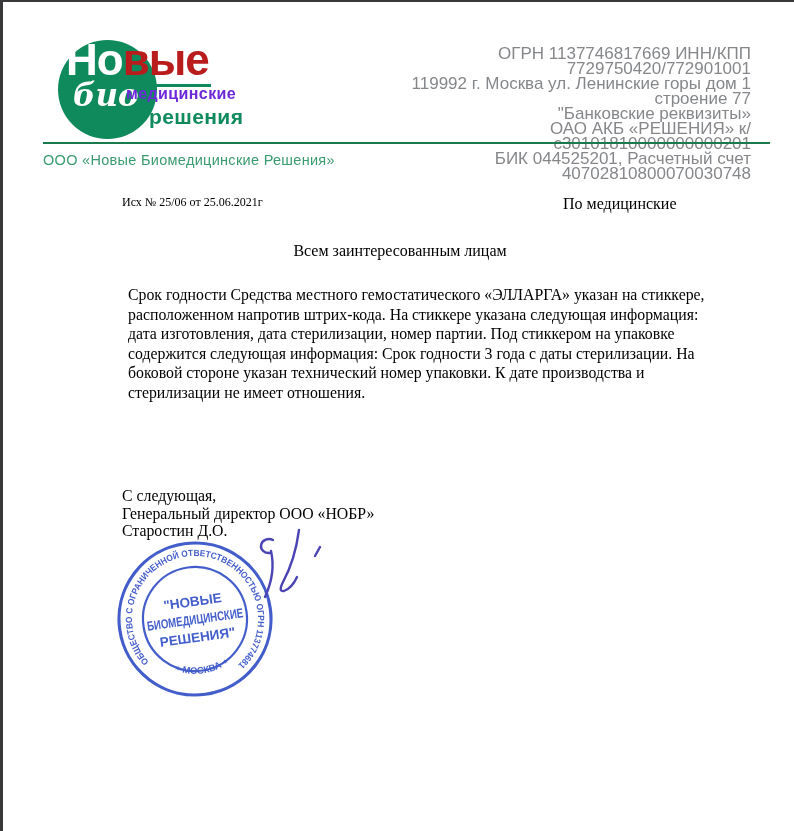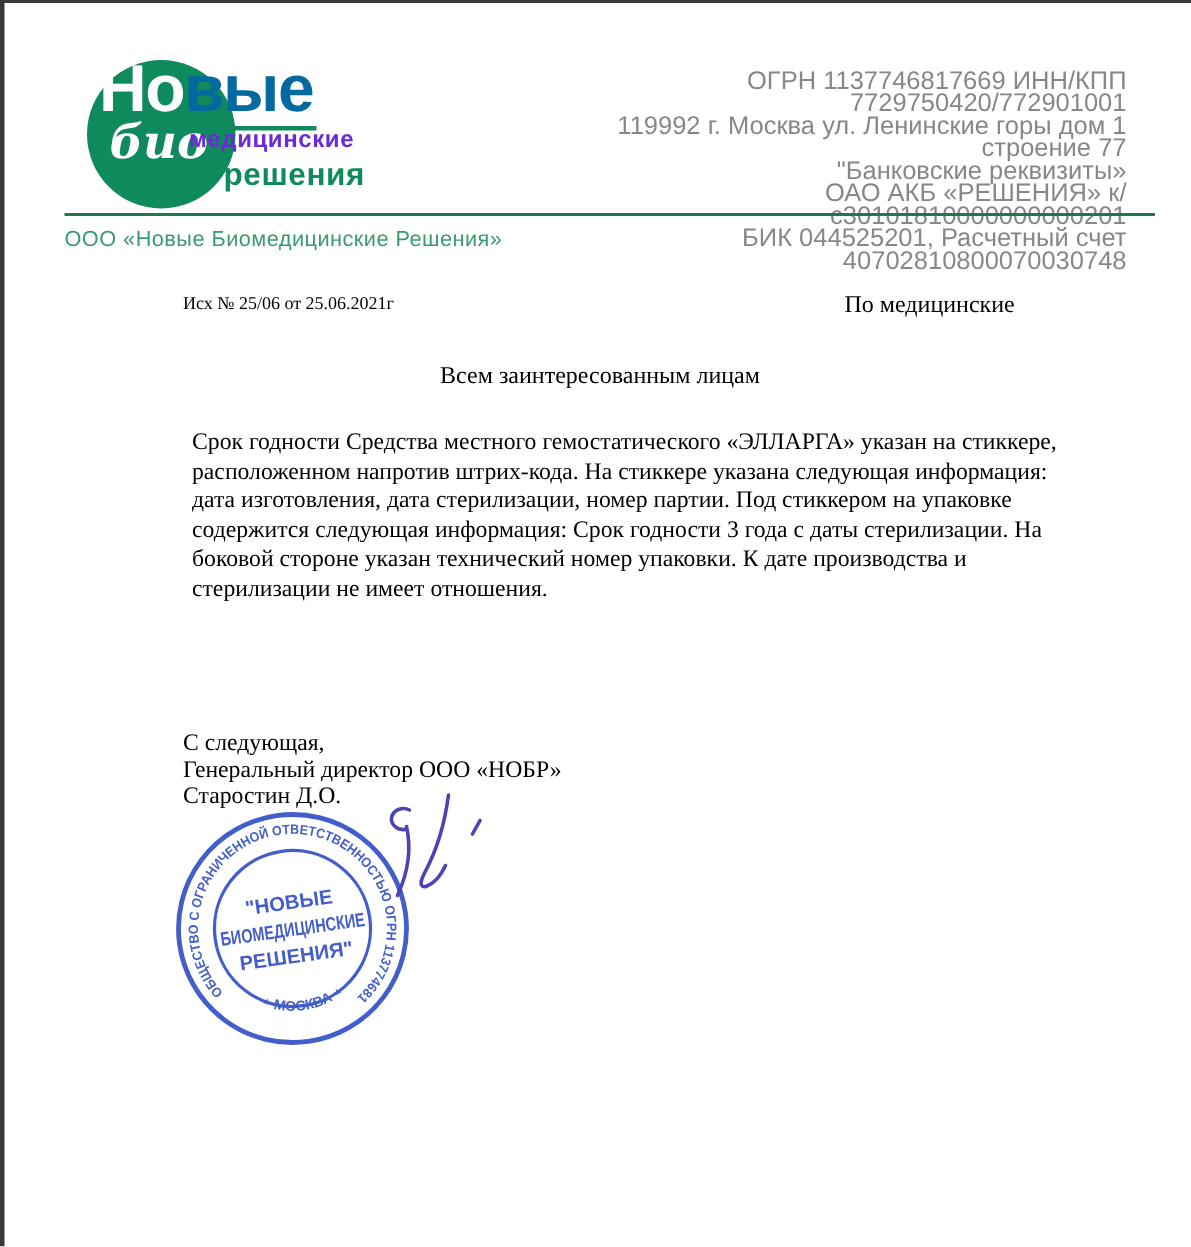--- a/index.html
+++ b/index.html
@@ -19,21 +19,21 @@
   .logo-circle{
     left:55px;top:38px;width:99px;height:99px;
     background:#0f8a5c;border-radius:50%;
   }
   .logo-top{
     left:63px;top:36px;
     font-weight:bold;font-size:44px;letter-spacing:-1px;line-height:44px;
     white-space:nowrap;
   }
   .logo-top .w{color:#ffffff;}
-  .logo-top .g{color:#0369a1;}
+  .logo-top .g{color:#b91c1c;}
   .logo-underline{left:124px;top:82px;width:84px;height:3px;background:#0f8a5c;}
   .logo-bio{
     left:70px;top:76px;color:#ffffff;
     font-family:"DejaVu Serif",serif;font-style:italic;font-weight:bold;
     font-size:31px;line-height:34px;
   }
   .logo-med{left:123px;top:83px;color:#6d28d9;font-weight:bold;font-size:16px;letter-spacing:.4px;}
   .logo-resh{left:146px;top:103px;color:#0f8a5c;font-weight:bold;font-size:21px;letter-spacing:.4px;}
 
   

